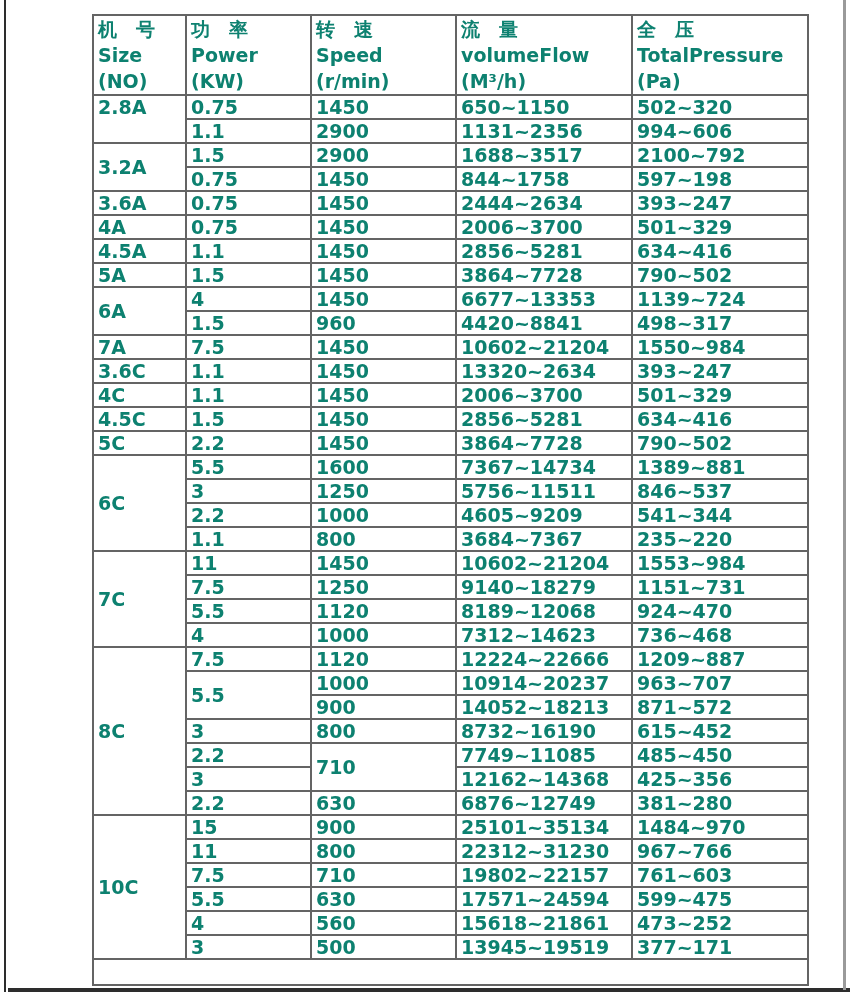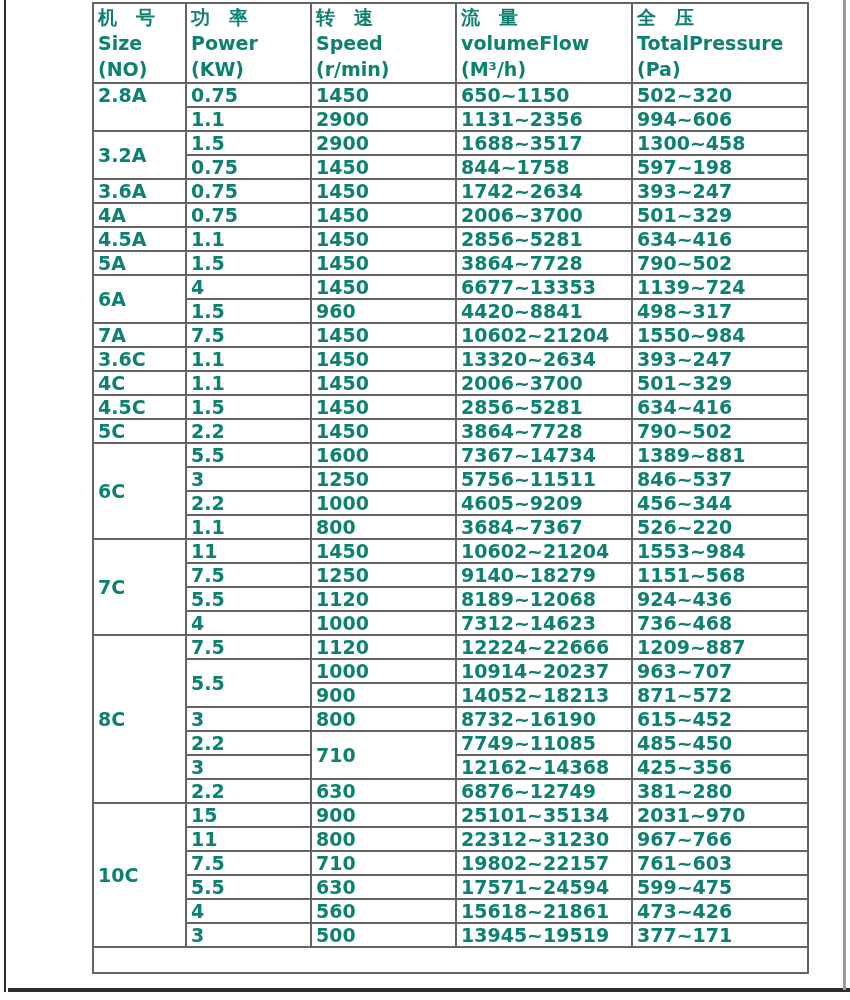--- a/index.html
+++ b/index.html
@@ -9,21 +9,21 @@
     background: #ffffff;
     position: relative;
     overflow: hidden;
     font-family: "DejaVu Sans", "Liberation Sans", sans-serif;
   }
   .frame-left  { position: absolute; left: 4px;  top: 0; height: 992px; width: 2px; background: #2d2d2d; }
   .frame-bottom{ position: absolute; left: 8px;  top: 988px; width: 842px; height: 4px; background: #2d2d2d; }
   .frame-right { position: absolute; left: 843px; top: 0; height: 990px; width: 3px; background: #9a9a9a; }
 
   table.spec {
-    position: absolute; left: 92px; top: 2px;
+    position: absolute; left: 92px; top: 14px;
     border-collapse: collapse; table-layout: fixed;
   }
   .spec th, .spec td {
     border: 2px solid #646464;
     color: #0d8170;
     font-weight: bold;
     font-size: 19px;
     text-align: left;
     padding: 0 0 0 4px;
     white-space: nowrap;
@@ -92,33 +92,33 @@
         <td>1.1</td>
         <td>2900</td>
         <td>1131~2356</td>
         <td>994~606</td>
       </tr>
       <tr>
         <td rowspan="2" class="size-cell">3.2A</td>
         <td>1.5</td>
         <td>2900</td>
         <td>1688~3517</td>
-        <td>1300~458</td>
+        <td>2100~792</td>
       </tr>
       <tr>
         <td>0.75</td>
         <td>1450</td>
         <td>844~1758</td>
         <td>597~198</td>
       </tr>
       <tr>
         <td rowspan="1" class="size-cell">3.6A</td>
         <td>0.75</td>
         <td>1450</td>
-        <td>1742~2634</td>
+        <td>2444~2634</td>
         <td>393~247</td>
       </tr>
       <tr>
         <td rowspan="1" class="size-cell">4A</td>
         <td>0.75</td>
         <td>1450</td>
         <td>2006~3700</td>
         <td>501~329</td>
       </tr>
       <tr>
@@ -193,46 +193,46 @@
       <tr>
         <td>3</td>
         <td>1250</td>
         <td>5756~11511</td>
         <td>846~537</td>
       </tr>
       <tr>
         <td>2.2</td>
         <td>1000</td>
         <td>4605~9209</td>
-        <td>456~344</td>
+        <td>541~344</td>
       </tr>
       <tr>
         <td>1.1</td>
         <td>800</td>
         <td>3684~7367</td>
-        <td>526~220</td>
+        <td>235~220</td>
       </tr>
       <tr>
         <td rowspan="4" class="size-cell">7C</td>
         <td>11</td>
         <td>1450</td>
         <td>10602~21204</td>
         <td>1553~984</td>
       </tr>
       <tr>
         <td>7.5</td>
         <td>1250</td>
         <td>9140~18279</td>
-        <td>1151~568</td>
+        <td>1151~731</td>
       </tr>
       <tr>
         <td>5.5</td>
         <td>1120</td>
         <td>8189~12068</td>
-        <td>924~436</td>
+        <td>924~470</td>
       </tr>
       <tr>
         <td>4</td>
         <td>1000</td>
         <td>7312~14623</td>
         <td>736~468</td>
       </tr>
       <tr>
         <td rowspan="7" class="size-cell">8C</td>
         <td>7.5</td>
@@ -272,21 +272,21 @@
         <td>2.2</td>
         <td>630</td>
         <td>6876~12749</td>
         <td>381~280</td>
       </tr>
       <tr>
         <td rowspan="6" class="size-cell">10C</td>
         <td>15</td>
         <td>900</td>
         <td>25101~35134</td>
-        <td>2031~970</td>
+        <td>1484~970</td>
       </tr>
       <tr>
         <td>11</td>
         <td>800</td>
         <td>22312~31230</td>
         <td>967~766</td>
       </tr>
       <tr>
         <td>7.5</td>
         <td>710</td>
@@ -296,21 +296,21 @@
       <tr>
         <td>5.5</td>
         <td>630</td>
         <td>17571~24594</td>
         <td>599~475</td>
       </tr>
       <tr>
         <td>4</td>
         <td>560</td>
         <td>15618~21861</td>
-        <td>473~426</td>
+        <td>473~252</td>
       </tr>
       <tr>
         <td>3</td>
         <td>500</td>
         <td>13945~19519</td>
         <td>377~171</td>
       </tr>
       <tr class="footer-row">
         <td colspan="5"></td>
       </tr>

